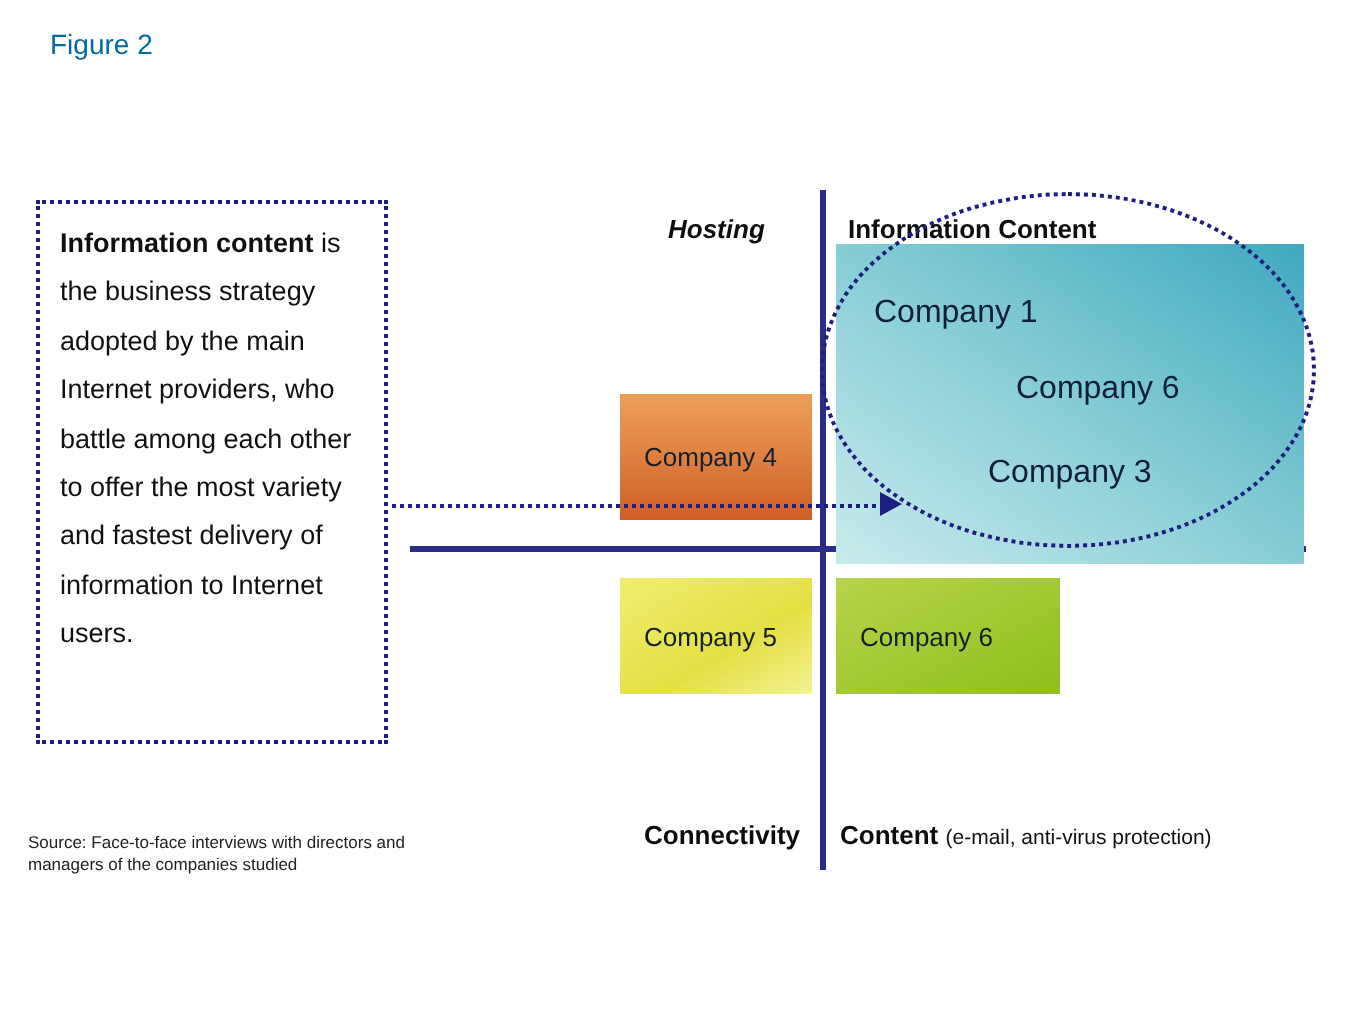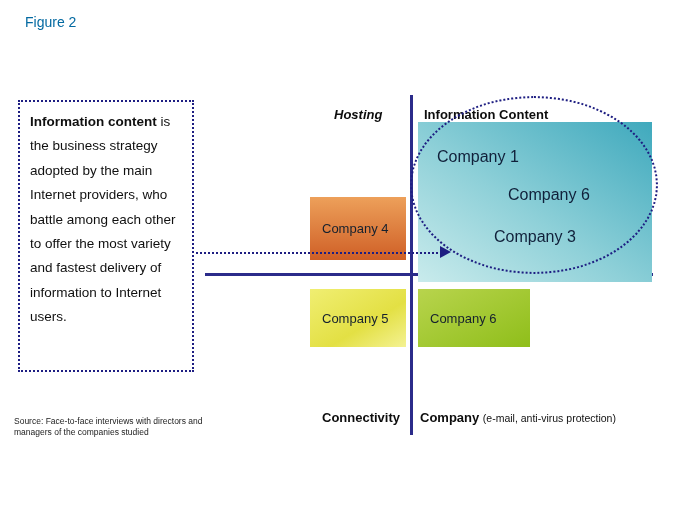--- a/index.html
+++ b/index.html
@@ -92,21 +92,21 @@
 
   <div class="abs source-note">Source: Face-to-face interviews with directors and managers of the companies studied</div>
 
   <div class="abs axis-v"></div>
   <div class="abs axis-h"></div>
 
   <div class="abs q-label label-hosting">Hosting</div>
   <div class="abs q-label label-infocontent">Information Content</div>
   <div class="abs q-label label-connectivity">Connectivity</div>
   <div class="abs q-label label-services">
-    <span>Company</span>
+    <span>Content</span>
     <span class="services-sub">(e-mail, anti-virus protection)</span>
   </div>
 
   <div class="abs box-teal"></div>
 
   <div class="abs ellipse"></div>
 
   <div class="abs company-label c1">Company 1</div>
   <div class="abs company-label c2">Company 6</div>
   <div class="abs company-label c3">Company 3</div>

